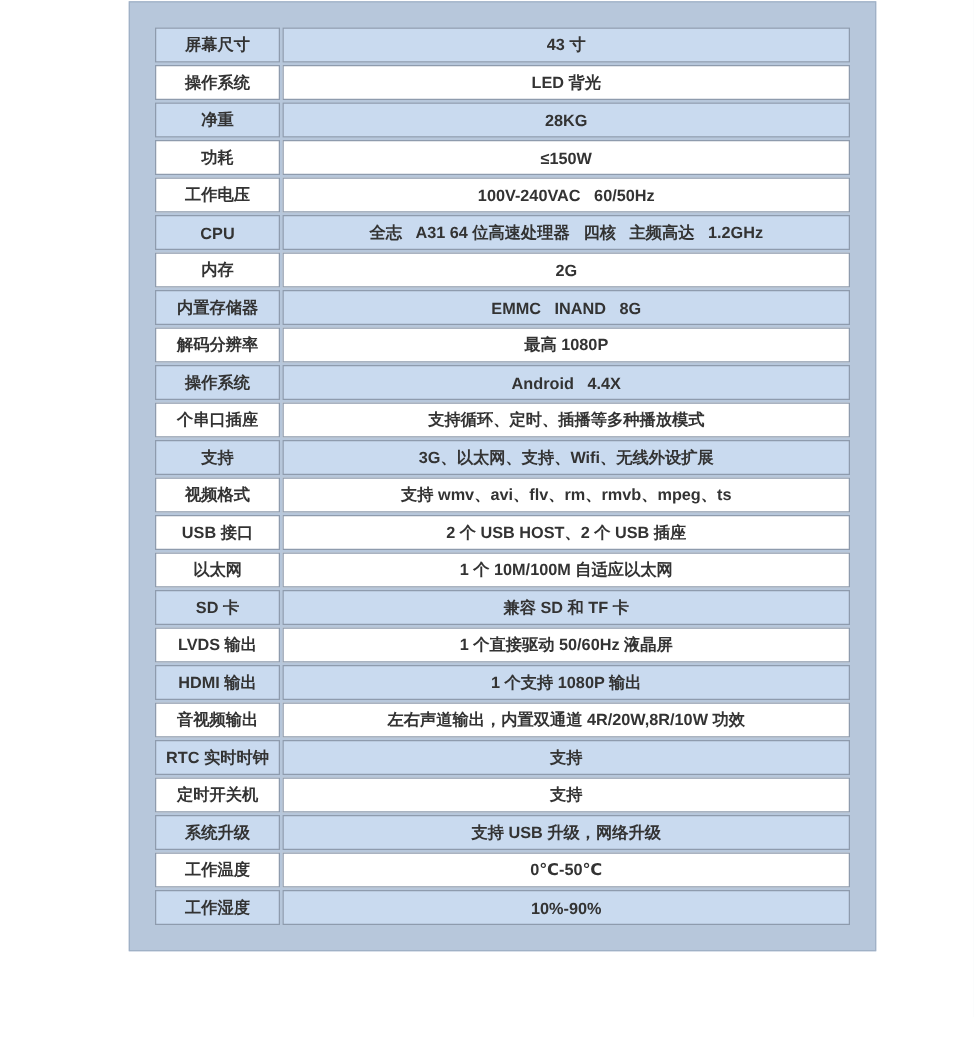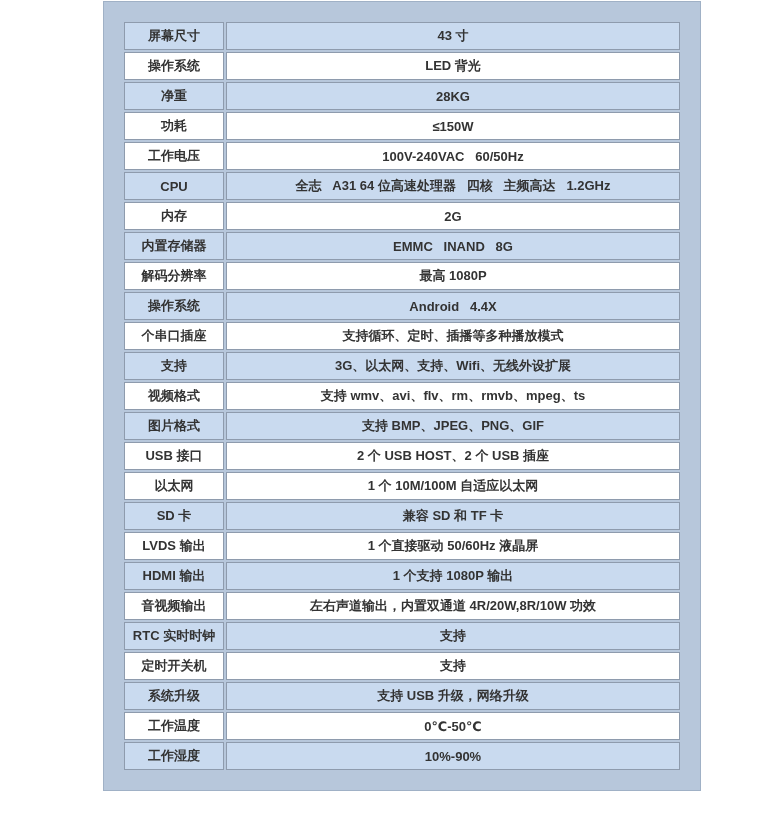--- a/index.html
+++ b/index.html
@@ -148,28 +148,20 @@
     </td>
   </tr>
         <tr class="row-white">
     <td class="label-cell">
       <span class="cell-text">视频格式</span>
     </td>
     <td class="value-cell">
       <span class="cell-text">支持 wmv、avi、flv、rm、rmvb、mpeg、ts</span>
     </td>
   </tr>
-        <tr class="row-blue">
-    <td class="label-cell">
-      <span class="cell-text">图片格式</span>
-    </td>
-    <td class="value-cell">
-      <span class="cell-text">支持 BMP、JPEG、PNG、GIF</span>
-    </td>
-  </tr>
         <tr class="row-white">
     <td class="label-cell">
       <span class="cell-text">USB 接口</span>
     </td>
     <td class="value-cell">
       <span class="cell-text">2 个 USB HOST、2 个 USB 插座</span>
     </td>
   </tr>
         <tr class="row-white">
     <td class="label-cell">

